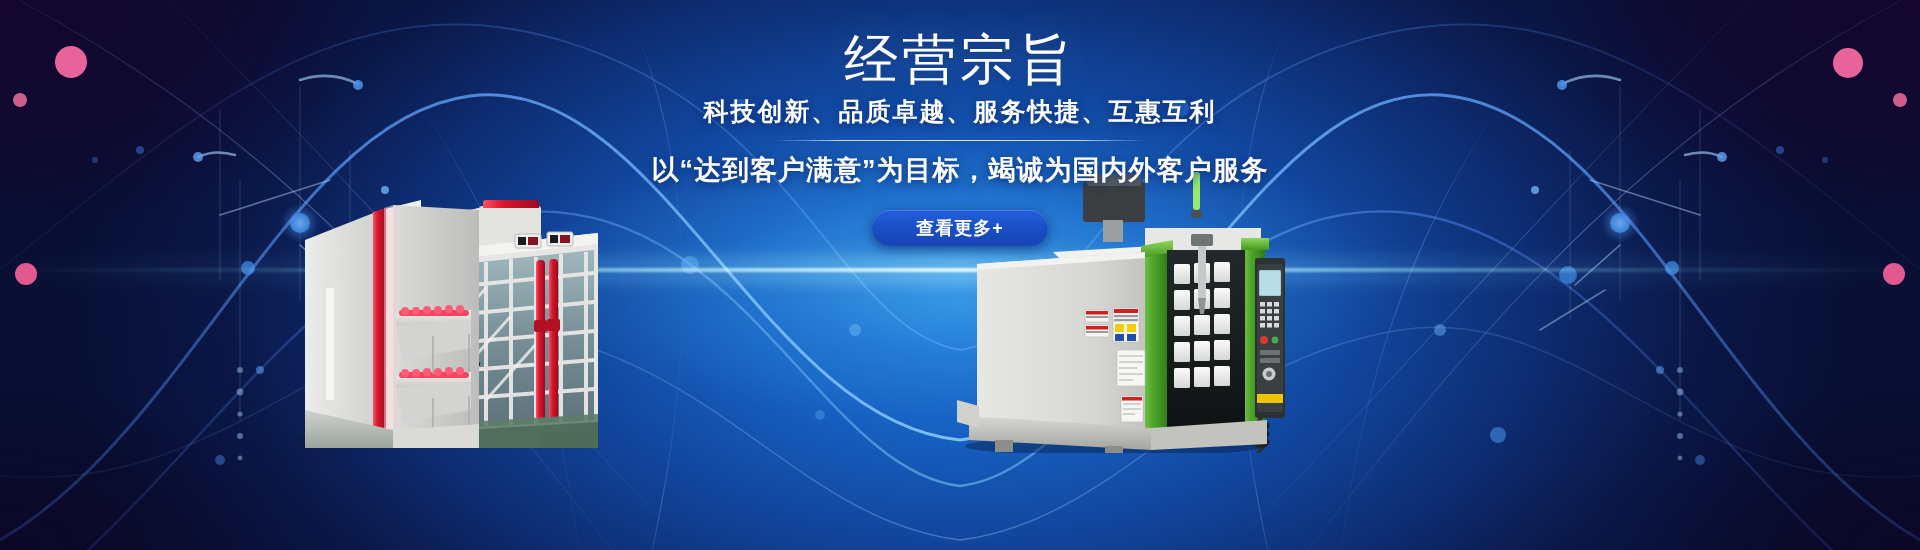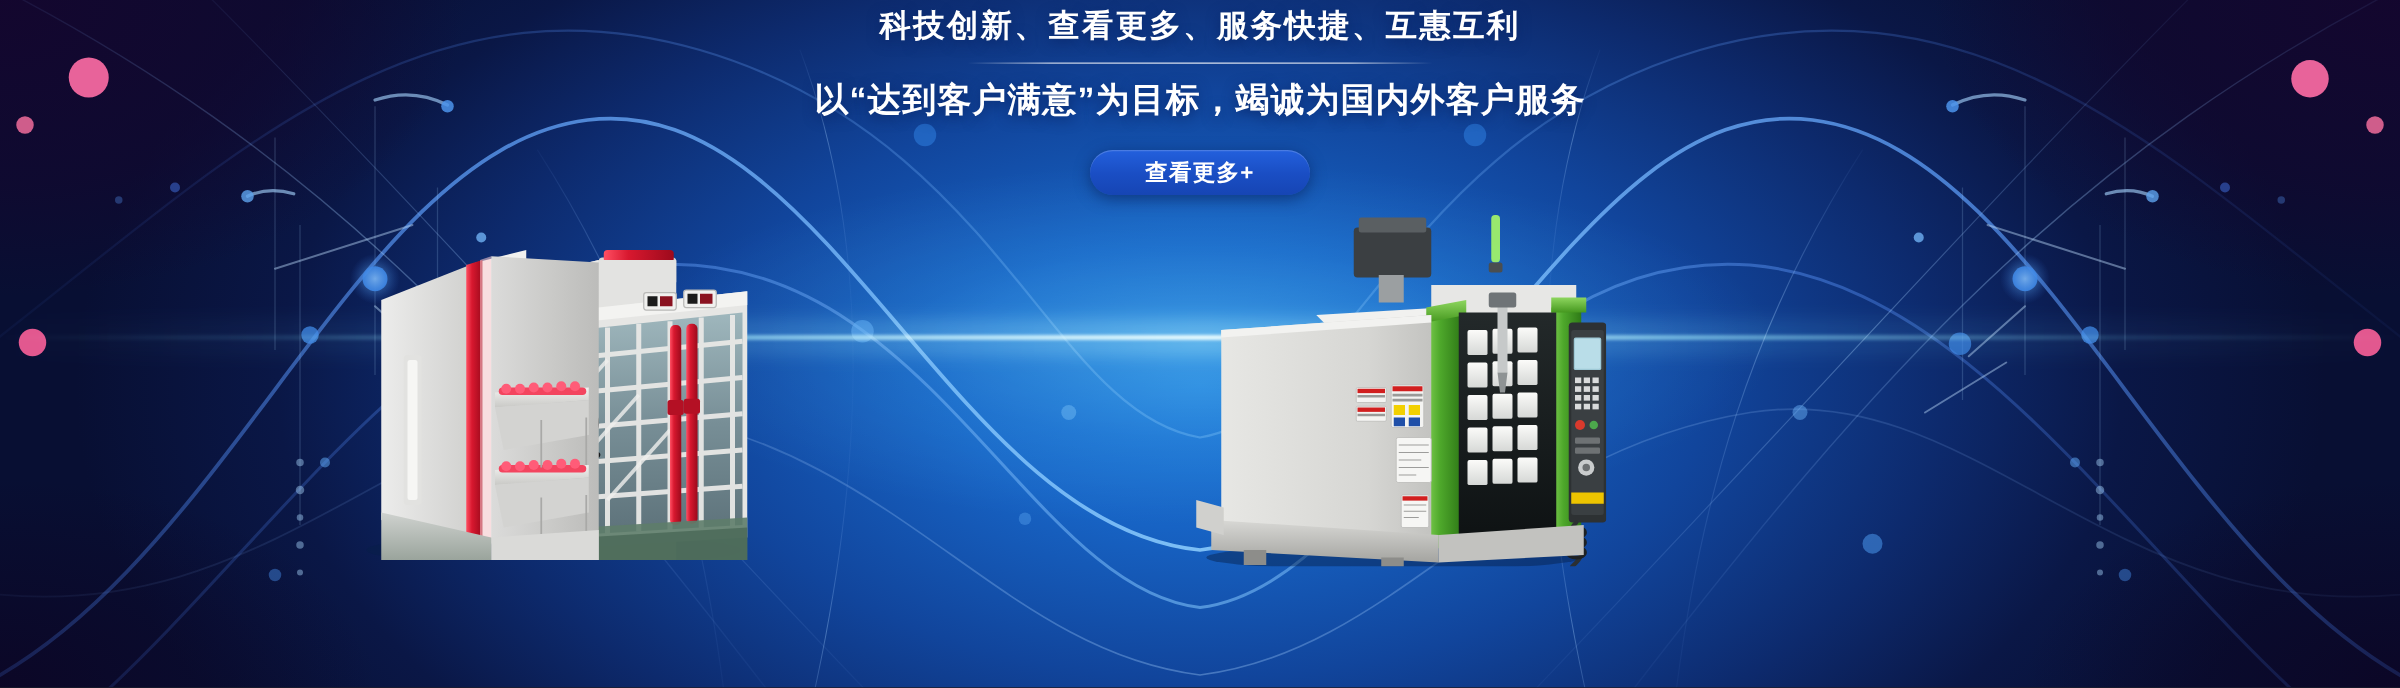--- a/index.html
+++ b/index.html
@@ -523,19 +523,20 @@
 
     <polygon points="14,248 196,260 196,282 14,272" fill="url(#rBase)"></polygon>
     <polygon points="196,260 312,252 312,276 196,282" fill="#c2c2bf"></polygon>
     <rect x="40" y="272" width="18" height="12" fill="#8d8d8a"></rect>
     <rect x="150" y="278" width="18" height="10" fill="#8d8d8a"></rect>
 
     <polygon points="2,232 24,238 24,260 2,254" fill="#d0d0cd"></polygon>
   </svg>
 
   <div id="text-block">
-    <div id="subtitle">科技创新、查看更多、服务快捷、互惠互利</div>
+    <div id="title">经营宗旨</div>
+    <div id="subtitle">科技创新、品质卓越、服务快捷、互惠互利</div>
     <div id="divider"></div>
     <div id="tagline">以“达到客户满意”为目标，竭诚为国内外客户服务</div>
     <button id="more-button">查看更多+</button>
   </div>
 
 </div>
 
 </body></html>

